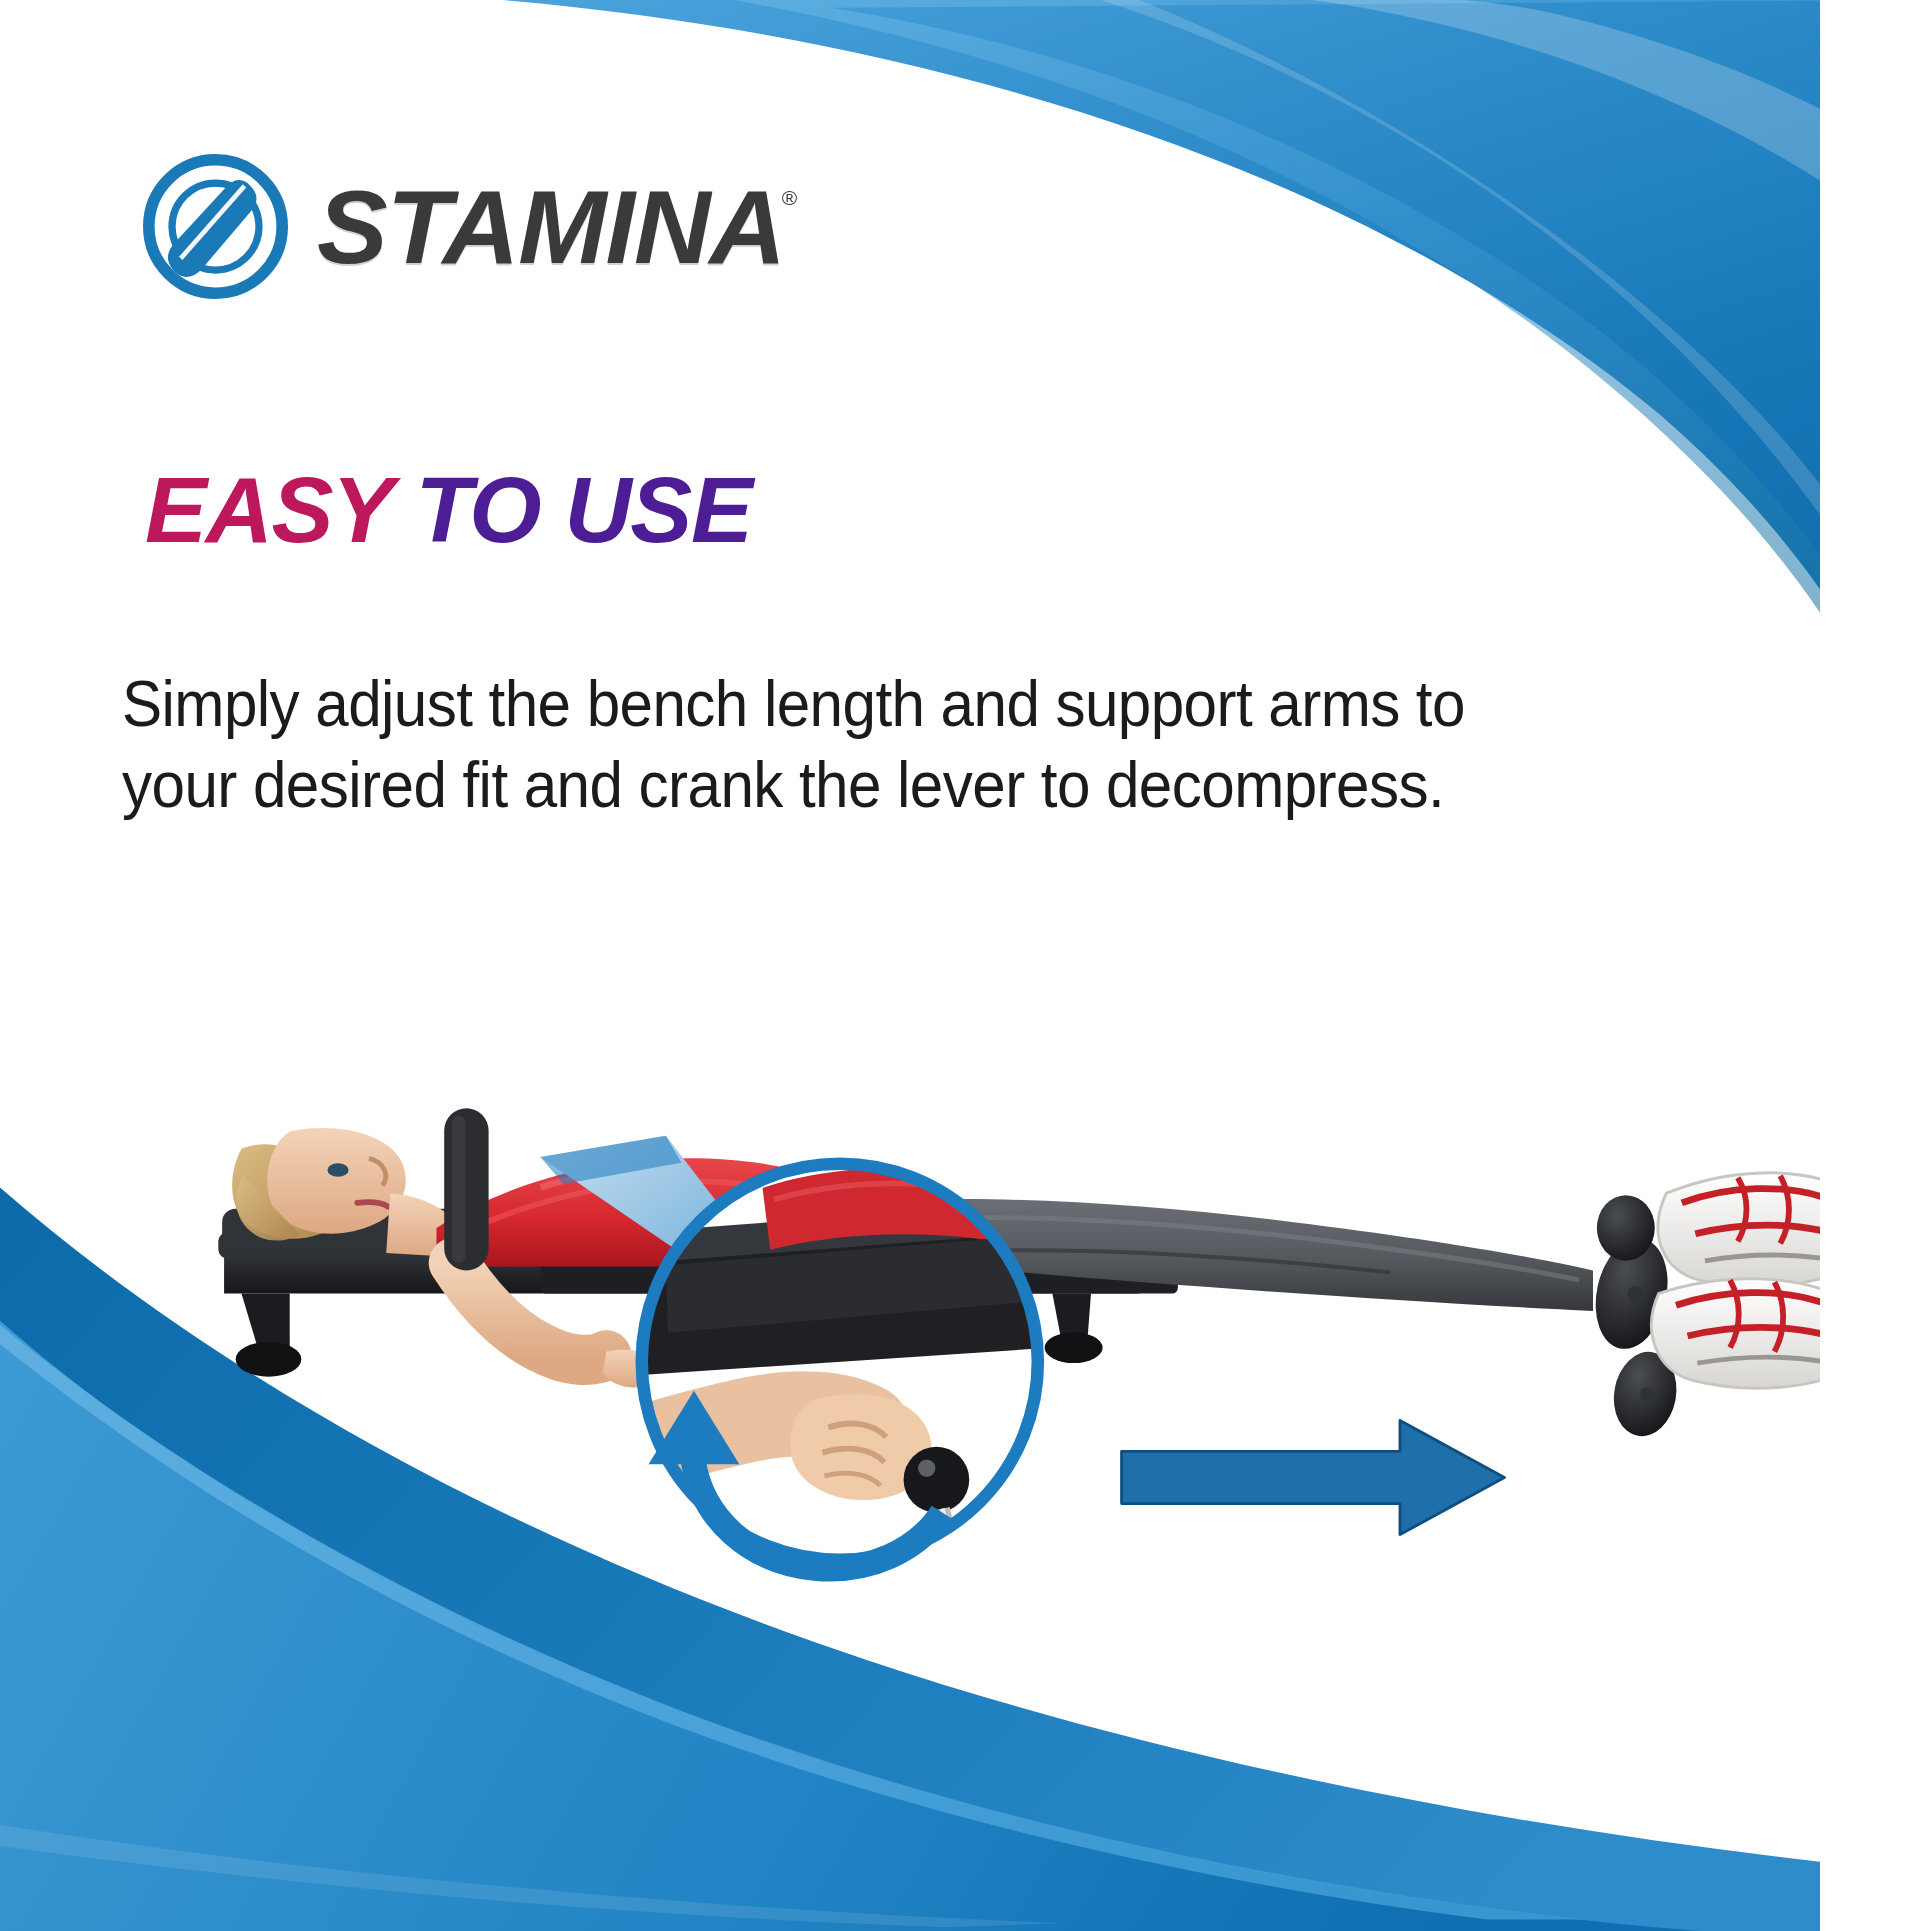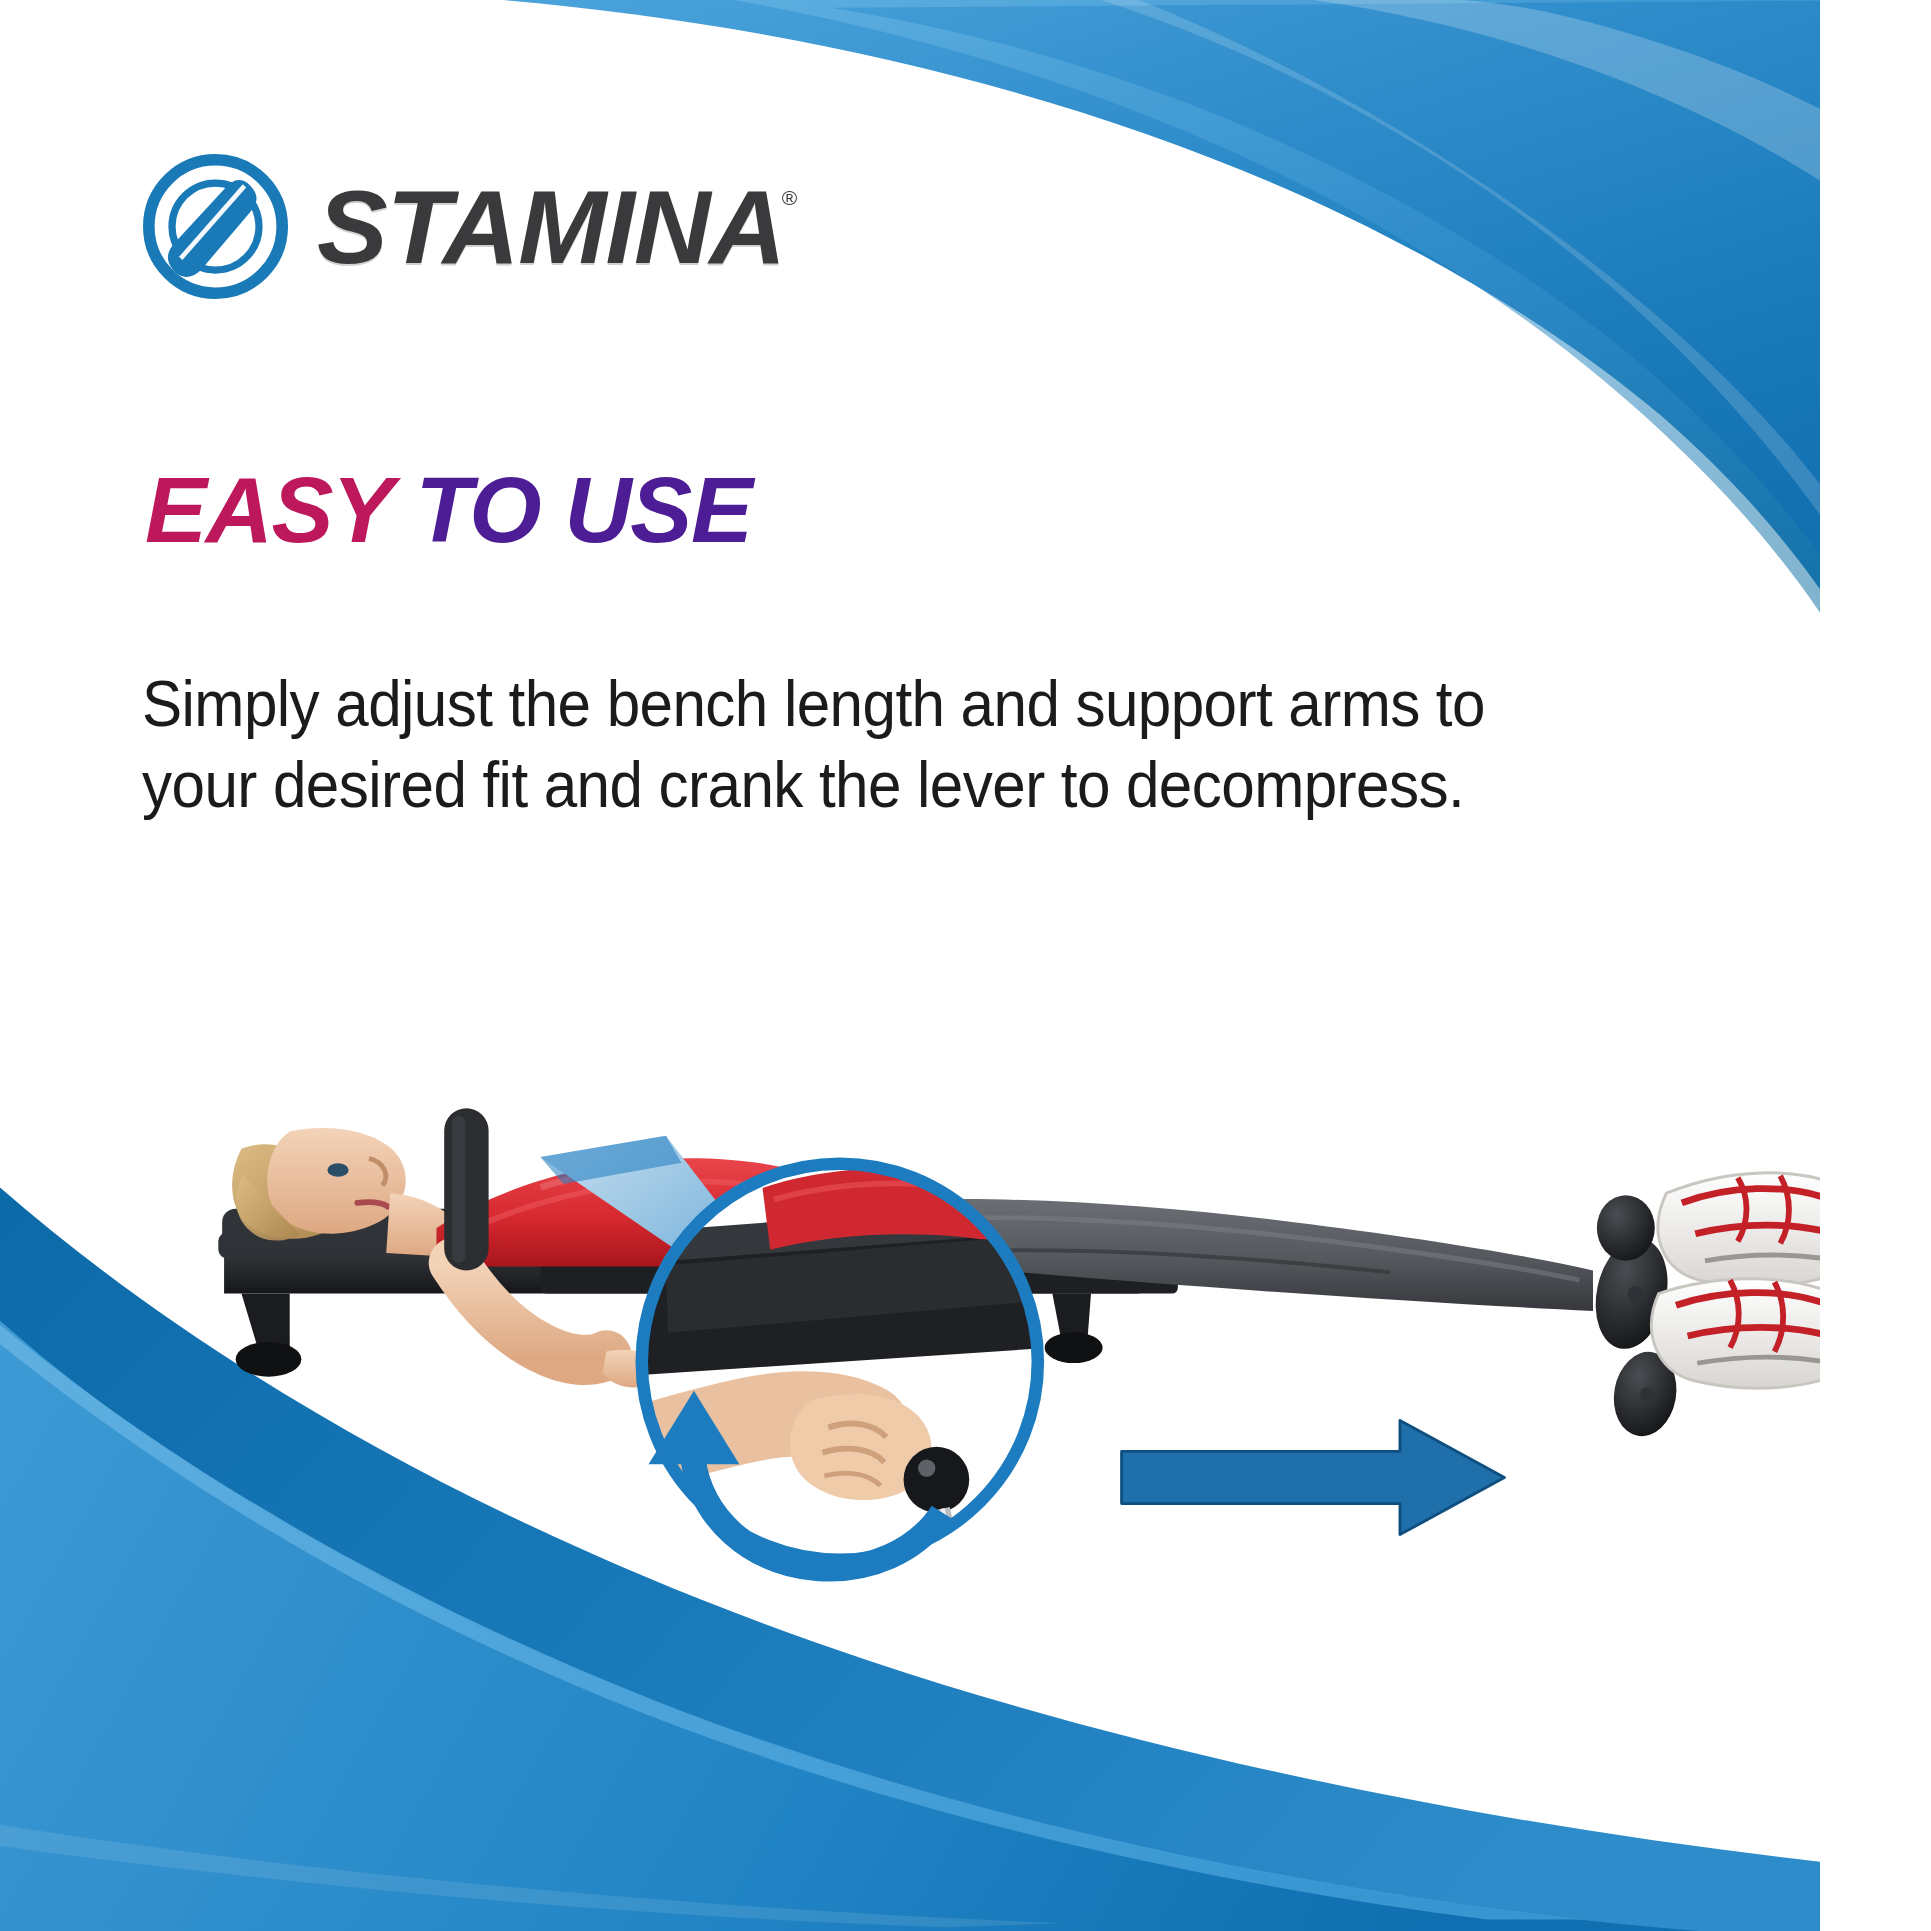--- a/index.html
+++ b/index.html
@@ -59,21 +59,20 @@
   
   .body-copy {
     position:absolute; left:122px; top:664px;
     width:1680px;
     font-family:"Liberation Sans", sans-serif;
     font-weight:300;
     font-size:64px;
     line-height:1.26;
     color:#1b1b1b;
     letter-spacing:-0.6px;
-    margin-left:20px;
   }
   .body-copy .bc-line { display:block; white-space:nowrap; transform:scaleX(.94); transform-origin:left center; }
 
   
   .photo-stage { position:absolute; left:0; top:1004px; width:1931px; height:753px; }
   .photo-svg { position:absolute; left:0; top:0; width:1931px; height:753px; }
 
   
   .inset-svg { position:absolute; left:521px; top:1043px; width:541px; height:541px; }
 

